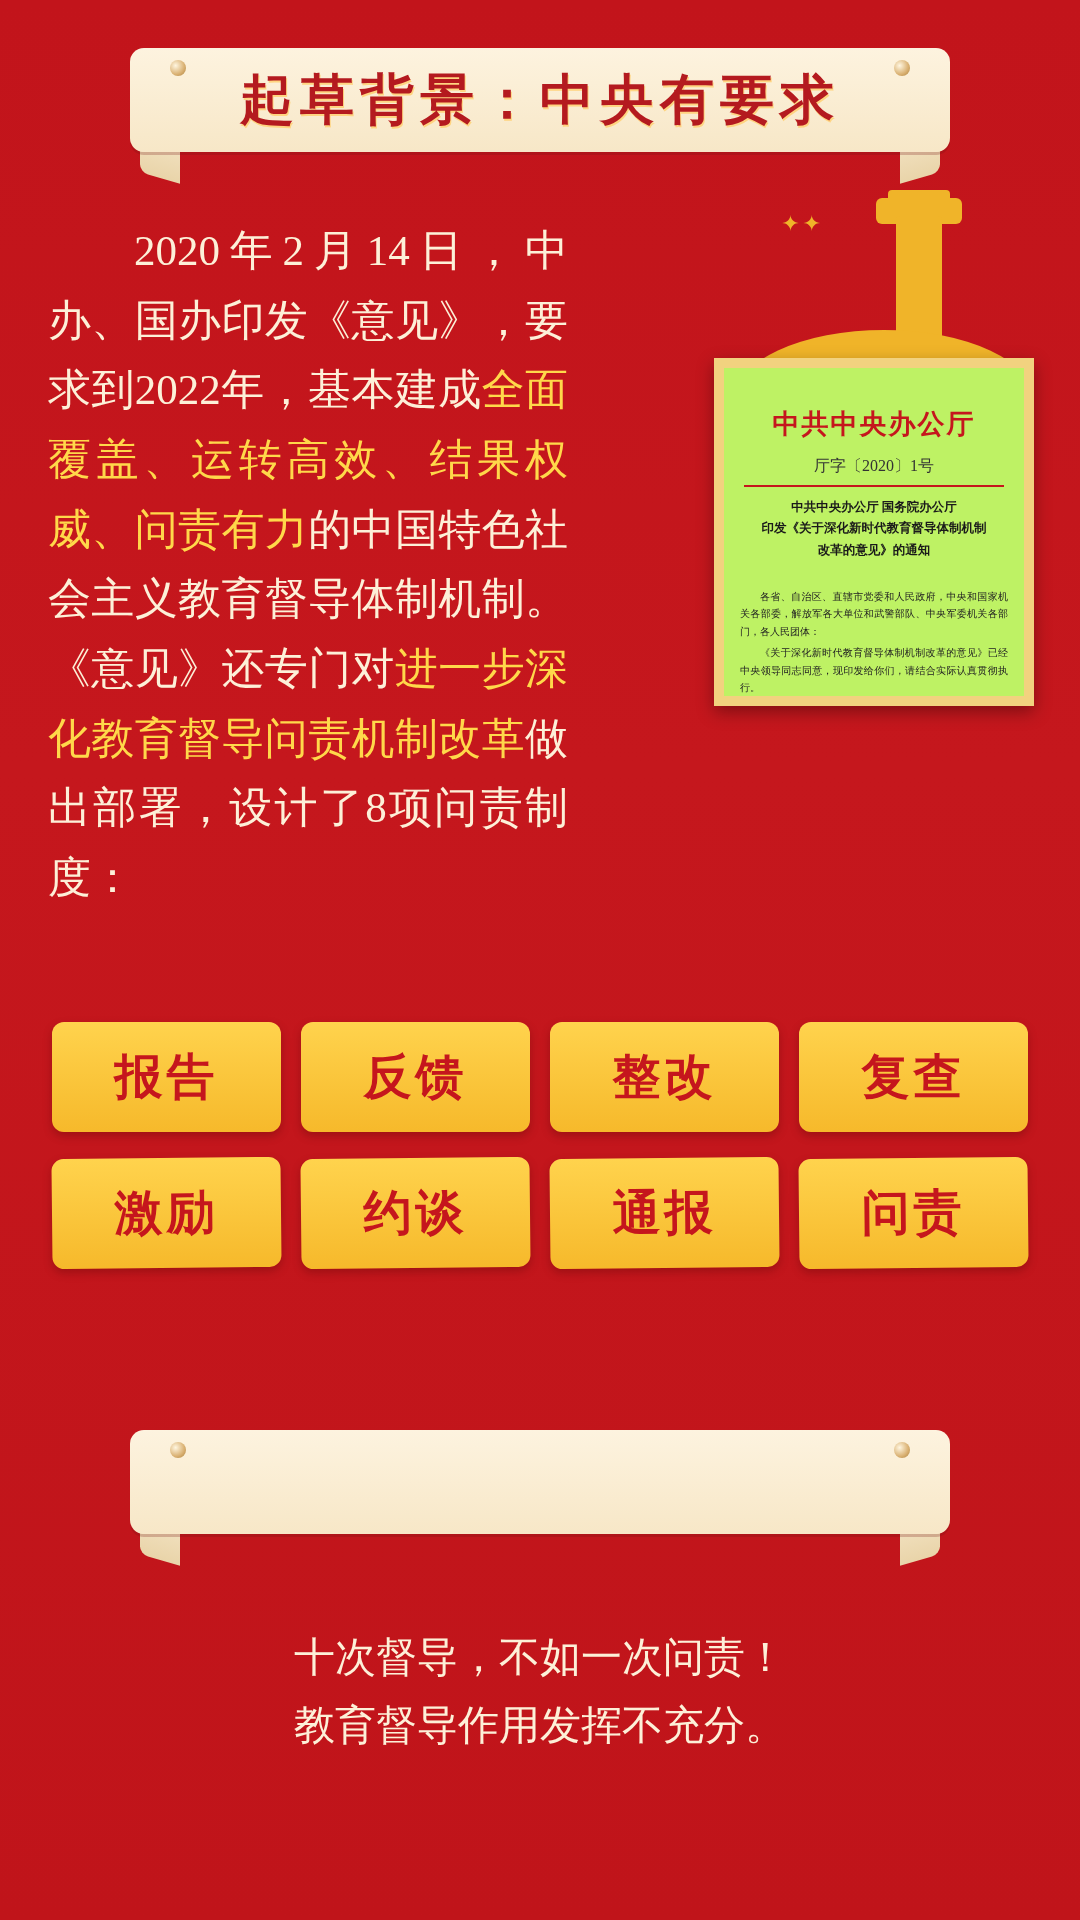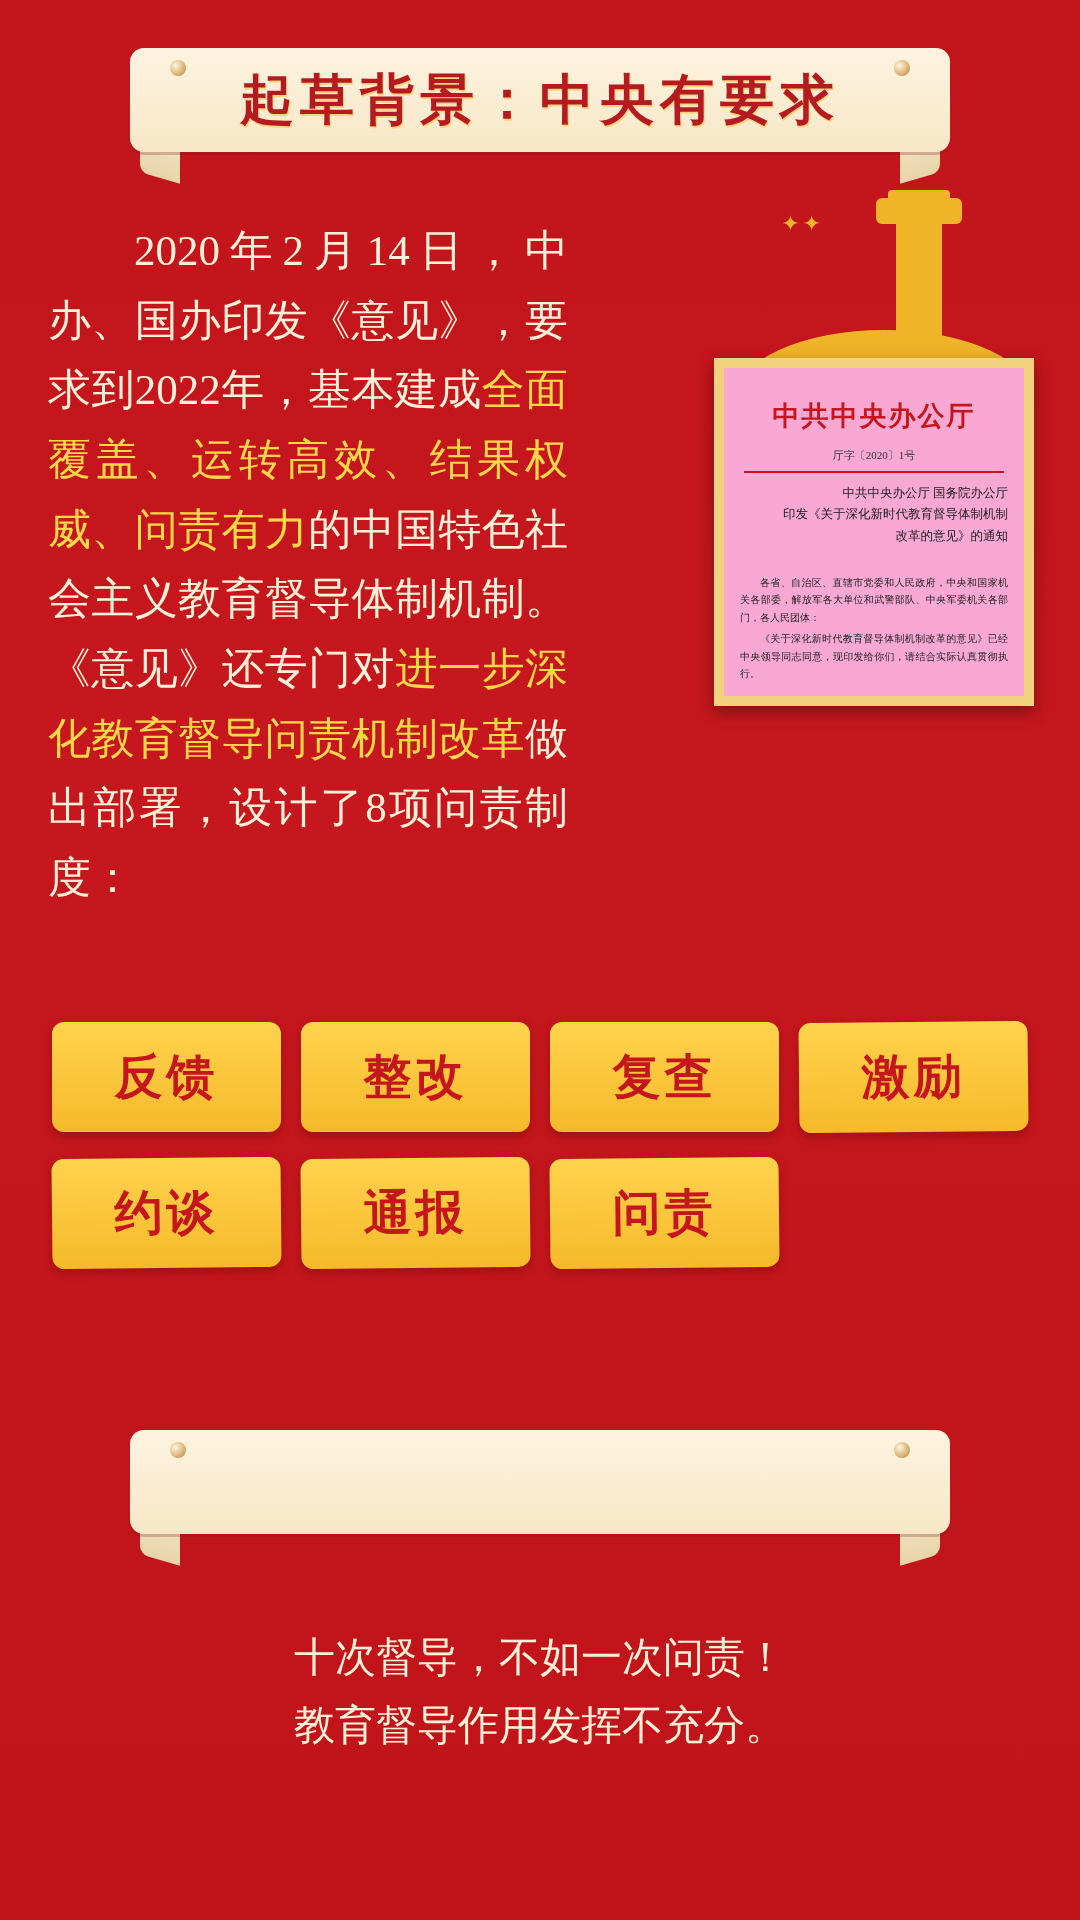--- a/index.html
+++ b/index.html
@@ -144,52 +144,52 @@
     letter-spacing: 3px;
     line-height: 0.9;
   }
 
   .doc-card {
     position: absolute;
     left: 0;
     top: 168px;
     width: 320px;
     height: 348px;
-    background: #f9a8d4;
+    background: #bef264;
     border: 10px solid #f2d27f;
     box-shadow: 0 6px 16px rgba(0,0,0,0.35);
     box-sizing: border-box;
-    padding: 16px 16px;
+    padding: 24px 16px;
   }
   .doc-head {
     text-align: center;
     color: #c5161d;
     font-family: "DejaVu Sans", sans-serif;
     font-weight: bold;
     font-size: 27px;
     letter-spacing: 2px;
     margin-top: 14px;
   }
   .doc-sub {
     text-align: center;
     color: #333;
-    font-size: 11px;
+    font-size: 16px;
     margin-top: 14px;
   }
   .doc-rule {
     height: 2px;
     background: #c5161d;
     margin: 8px 4px 10px 4px;
   }
   .doc-title {
-    text-align: right;
+    text-align: center;
     color: #1a1a1a;
     font-size: 12.5px;
     line-height: 1.7;
-    font-weight: normal;
+    font-weight: bold;
   }
   .doc-body {
     color: #222;
     font-size: 10px;
     line-height: 1.75;
     margin-top: 27px;
     text-align: justify;
   }
   .doc-body p { margin: 0 0 4px 0; text-indent: 2em; }
 
@@ -266,20 +266,21 @@
       <div>改革的意见》的通知</div>
     </div>
     <div class="doc-body">
       <p>各省、自治区、直辖市党委和人民政府，中央和国家机关各部委，解放军各大单位和武警部队、中央军委机关各部门，各人民团体：</p>
       <p>《关于深化新时代教育督导体制机制改革的意见》已经中央领导同志同意，现印发给你们，请结合实际认真贯彻执行。</p>
     </div>
   </div>
 </div>
 
 <div class="tags">
+  <div class="tag">报告</div>
   <div class="tag">反馈</div>
   <div class="tag">整改</div>
   <div class="tag">复查</div>
   <div class="tag r2">激励</div>
   <div class="tag r2">约谈</div>
   <div class="tag r2">通报</div>
   <div class="tag r2">问责</div>
 </div>
 
 <div class="banner-wrap mid">

